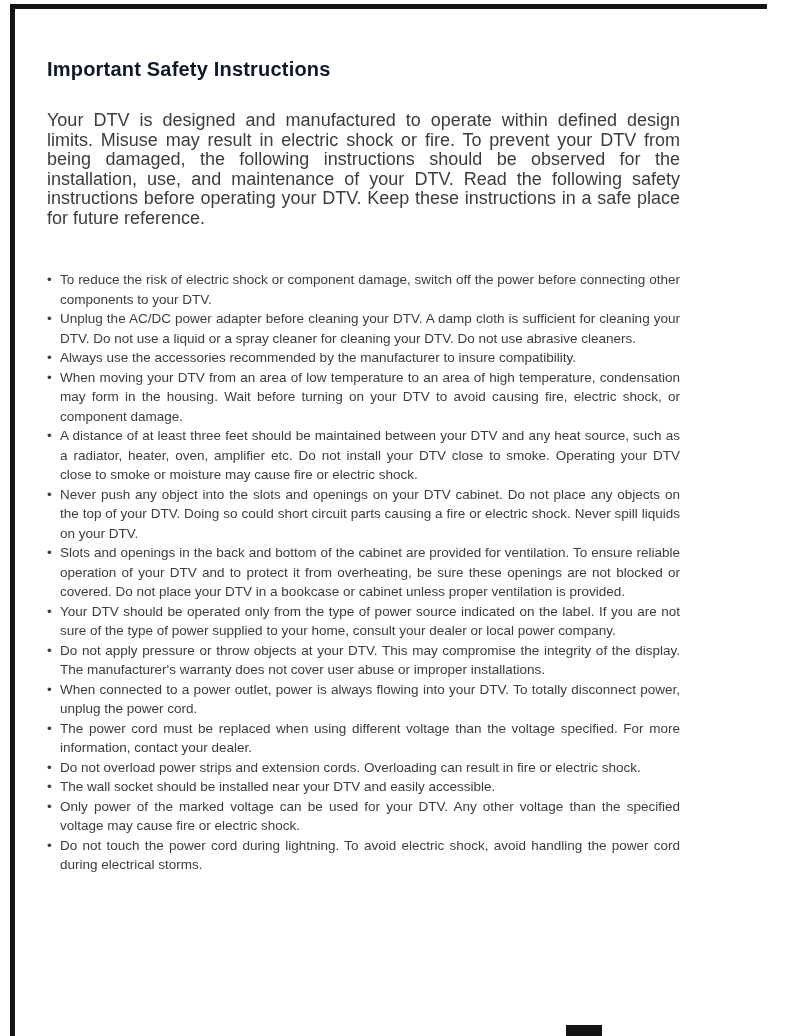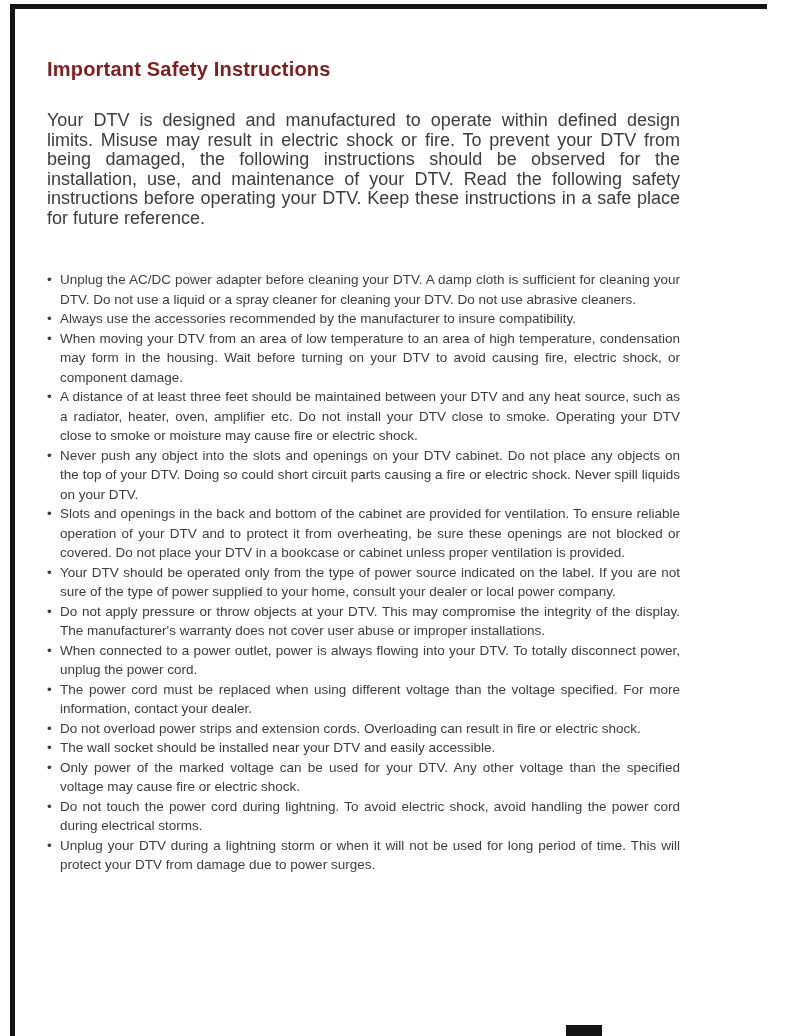--- a/index.html
+++ b/index.html
@@ -42,21 +42,21 @@
     }
     .content {
       position: absolute;
       left: 47px;
       top: 58px;
       width: 633px;
     }
     h1 {
       font-size: 20px;
       font-weight: bold;
-      color: #7f1d1d;
+      color: #0f172a;
       margin: 0 0 30px 0;
       letter-spacing: 0.2px;
     }
     .intro {
       font-size: 18px;
       line-height: 19.5px;
       text-align: justify;
       margin: 0 0 42px 0;
     }
     ul.safety-list {
@@ -84,29 +84,29 @@
 <body>
 
 <div class="edge-top"></div>
 <div class="edge-left"></div>
 <div class="bottom-mark"></div>
 
 <div class="content">
   <h1>Important Safety Instructions</h1>
   <p class="intro">Your DTV is designed and manufactured to operate within defined design limits. Misuse may result in electric shock or fire. To prevent your DTV from being damaged, the following instructions should be observed for the installation, use, and maintenance of your DTV. Read the following safety instructions before operating your DTV. Keep these instructions in a safe place for future reference.</p>
   <ul class="safety-list">
+    <li>To reduce the risk of electric shock or component damage, switch off the power before connecting other components to your DTV.</li>
     <li>Unplug the AC/DC power adapter before cleaning your DTV. A damp cloth is sufficient for cleaning your DTV. Do not use a liquid or a spray cleaner for cleaning your DTV. Do not use abrasive cleaners.</li>
     <li>Always use the accessories recommended by the manufacturer to insure compatibility.</li>
     <li>When moving your DTV from an area of low temperature to an area of high temperature, condensation may form in the housing. Wait before turning on your DTV to avoid causing fire, electric shock, or component damage.</li>
     <li>A distance of at least three feet should be maintained between your DTV and any heat source, such as a radiator, heater, oven, amplifier etc. Do not install your DTV close to smoke. Operating your DTV close to smoke or moisture may cause fire or electric shock.</li>
     <li>Never push any object into the slots and openings on your DTV cabinet. Do not place any objects on the top of your DTV. Doing so could short circuit parts causing a fire or electric shock. Never spill liquids on your DTV.</li>
     <li>Slots and openings in the back and bottom of the cabinet are provided for ventilation. To ensure reliable operation of your DTV and to protect it from overheating, be sure these openings are not blocked or covered. Do not place your DTV in a bookcase or cabinet unless proper ventilation is provided.</li>
     <li>Your DTV should be operated only from the type of power source indicated on the label. If you are not sure of the type of power supplied to your home, consult your dealer or local power company.</li>
     <li>Do not apply pressure or throw objects at your DTV. This may compromise the integrity of the display. The manufacturer's warranty does not cover user abuse or improper installations.</li>
     <li>When connected to a power outlet, power is always flowing into your DTV. To totally disconnect power, unplug the power cord.</li>
     <li>The power cord must be replaced when using different voltage than the voltage specified. For more information, contact your dealer.</li>
     <li>Do not overload power strips and extension cords. Overloading can result in fire or electric shock.</li>
     <li>The wall socket should be installed near your DTV and easily accessible.</li>
     <li>Only power of the marked voltage can be used for your DTV. Any other voltage than the specified voltage may cause fire or electric shock.</li>
     <li>Do not touch the power cord during lightning. To avoid electric shock, avoid handling the power cord during electrical storms.</li>
-    <li>Unplug your DTV during a lightning storm or when it will not be used for long period of time. This will protect your DTV from damage due to power surges.</li>
   </ul>
 </div>
 
 </body></html>

